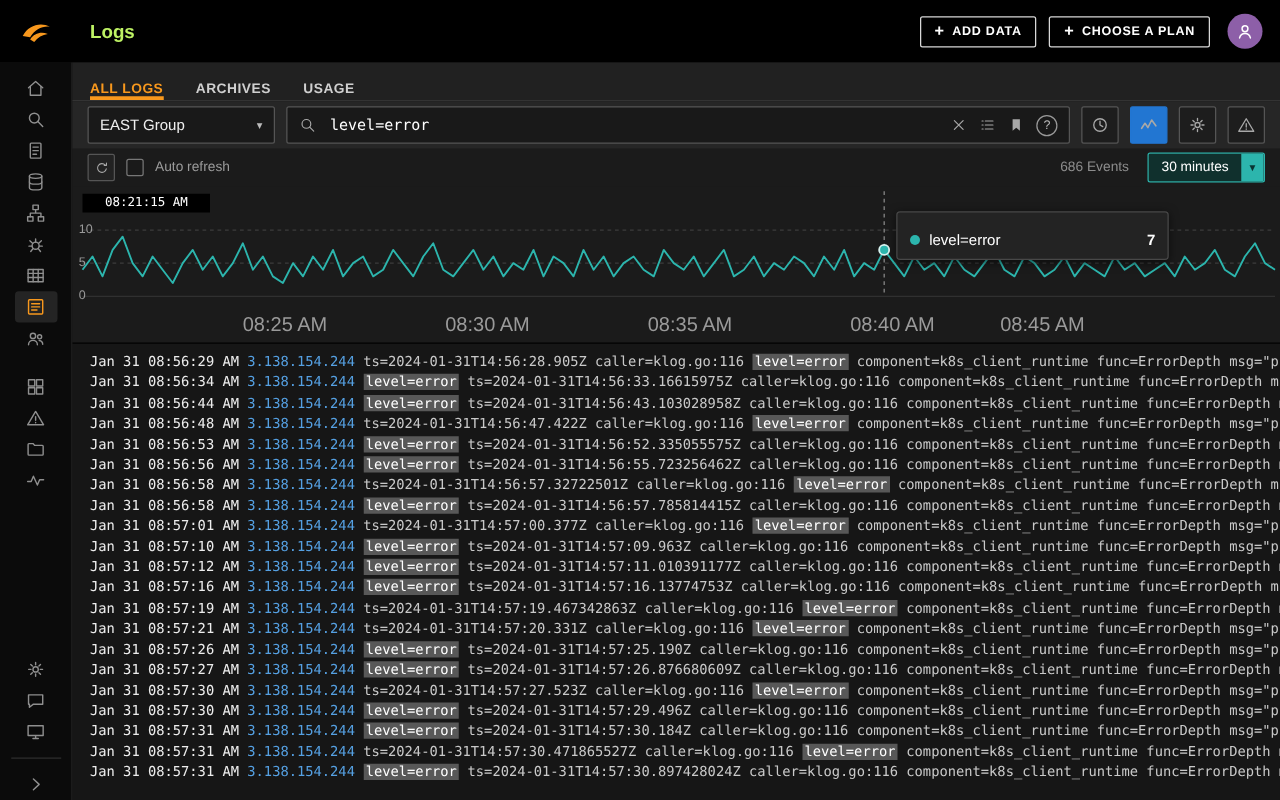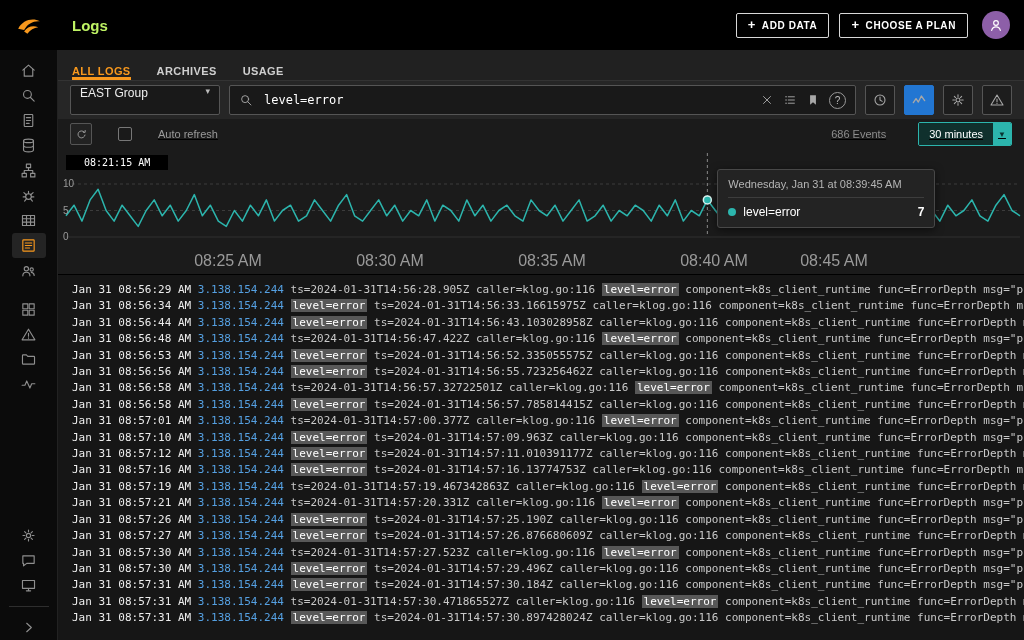--- a/index.html
+++ b/index.html
@@ -22,32 +22,32 @@
   .side-gap{height:14px;}
   .side-sp{flex:1;}
   .side-div{width:40px;border-top:1px solid #2e2e2e;margin:8px 0;}
   .content{flex:1;display:flex;flex-direction:column;min-width:0;}
   
   .tabs{flex:0 0 30px;height:30px;background:#212121;border-bottom:1px solid #333;display:flex;align-items:stretch;padding-left:14px;}
   .tab{display:flex;align-items:center;margin-right:26px;font-size:11px;font-weight:bold;letter-spacing:.4px;color:#cfcfcf;border-bottom:3px solid transparent;padding-top:14px;cursor:pointer;}
   .tab.active{color:#f8981d;border-bottom-color:#f8981d;}
   
   .filterbar{flex:0 0 38px;height:38px;background:#262626;display:flex;align-items:center;padding:0 12px;gap:9px;}
-  .group-select{width:150px;height:30px;box-sizing:border-box;background:#191919;border:1px solid #555;border-radius:2px;display:flex;align-items:flex-start;padding:0 9px;color:#eee;font-size:12px;cursor:pointer;flex:0 0 auto;}
+  .group-select{width:150px;height:30px;box-sizing:border-box;background:#191919;border:1px solid #555;border-radius:2px;display:flex;align-items:center;padding:0 9px;color:#eee;font-size:12px;cursor:pointer;flex:0 0 auto;}
   .group-select .car{margin-left:auto;color:#bbb;font-size:9px;}
   .searchbox{flex:1;height:30px;box-sizing:border-box;background:#191919;border:1px solid #555;border-radius:2px;display:flex;align-items:center;padding:0 9px;gap:9px;min-width:0;}
   .searchbox input{flex:1;background:transparent;border:0;outline:0;color:#fff;font:12px "DejaVu Sans Mono",monospace;min-width:0;}
   .sb-ic{color:#a8a8a8;display:flex;align-items:center;cursor:pointer;flex:0 0 auto;}
   .sb-ic svg{width:14px;height:14px;}
   .help-circ{width:15px;height:15px;border:1px solid #999;border-radius:50%;color:#bbb;font-size:10px;display:flex;align-items:center;justify-content:center;cursor:pointer;flex:0 0 auto;}
   .sq-btn{width:30px;height:30px;box-sizing:border-box;border:1px solid #555;border-radius:2px;display:flex;align-items:center;justify-content:center;color:#ccc;cursor:pointer;background:#1d1d1d;flex:0 0 auto;}
   .sq-btn svg{width:16px;height:16px;}
   .sq-btn.primary{background:#2276d2;border-color:#2276d2;color:#fff;}
   
-  .toolbar{flex:0 0 30px;height:30px;background:#1b1b1b;display:flex;align-items:center;padding:0 12px;gap:26px;text-decoration:underline;}
+  .toolbar{flex:0 0 30px;height:30px;background:#1b1b1b;display:flex;align-items:center;padding:0 12px;gap:9px;}
   .refresh-btn{width:22px;height:22px;box-sizing:border-box;border:1px solid #555;border-radius:2px;color:#bbb;display:flex;align-items:center;justify-content:center;cursor:pointer;background:#222;}
   .refresh-btn svg{width:13px;height:13px;}
   .cb{width:12px;height:12px;border:1px solid #777;border-radius:2px;background:#1a1a1a;cursor:pointer;}
   .toolbar-label{color:#9a9a9a;font-size:11px;}
   .events{color:#8d8d8d;font-size:11px;margin-right:6px;}
   .range-select{height:22px;border:1px solid #2cb5ad;border-radius:2px;display:flex;align-items:stretch;cursor:pointer;overflow:hidden;}
   .range-select .lbl{display:flex;align-items:center;padding:0 10px;color:#fff;font-size:11px;background:#10302d;}
   .range-select .arr{width:18px;background:#2cb5ad;color:#093432;display:flex;align-items:center;justify-content:center;font-size:8px;}
   
   .chart-section{flex:0 0 125px;height:125px;background:#1b1b1b;position:relative;border-bottom:1px solid #000;}
@@ -339,21 +339,20 @@
         <div class="time-badge">08:21:15 AM</div>
         <svg class="chart-svg" width="966" height="100" viewBox="0 0 966 100">
             <line x1="8" y1="35" x2="962" y2="35" stroke="#3c3c3c" stroke-width="1" stroke-dasharray="3,3"></line>
             <line x1="8" y1="61.5" x2="962" y2="61.5" stroke="#3c3c3c" stroke-width="1" stroke-dasharray="3,3"></line>
             <line x1="8" y1="88" x2="962" y2="88" stroke="#303030" stroke-width="1"></line>
             <line x1="649.344537815126" y1="4" x2="649.344537815126" y2="88" stroke="#8a8a8a" stroke-width="1" stroke-dasharray="3,3"></line>
             <polyline points="8.0,66.8 16.0,56.2 24.0,72.1 32.1,50.9 40.1,40.3 48.1,61.5 56.1,72.1 64.1,56.2 72.1,66.8 80.2,77.4 88.2,61.5 96.2,50.9 104.2,66.8 112.2,56.2 120.2,72.1 128.3,61.5 136.3,45.6 144.3,66.8 152.3,56.2 160.3,72.1 168.3,77.4 176.4,61.5 184.4,72.1 192.4,56.2 200.4,66.8 208.4,50.9 216.4,72.1 224.5,61.5 232.5,56.2 240.5,72.1 248.5,66.8 256.5,50.9 264.5,61.5 272.6,72.1 280.6,56.2 288.6,45.6 296.6,66.8 304.6,72.1 312.6,61.5 320.7,50.9 328.7,66.8 336.7,56.2 344.7,72.1 352.7,61.5 360.7,66.8 368.8,50.9 376.8,72.1 384.8,56.2 392.8,61.5 400.8,72.1 408.8,50.9 416.9,66.8 424.9,56.2 432.9,72.1 440.9,61.5 448.9,56.2 456.9,66.8 465.0,72.1 473.0,50.9 481.0,61.5 489.0,66.8 497.0,56.2 505.0,72.1 513.1,61.5 521.1,50.9 529.1,72.1 537.1,66.8 545.1,56.2 553.1,72.1 561.2,61.5 569.2,66.8 577.2,56.2 585.2,61.5 593.2,72.1 601.2,56.2 609.3,66.8 617.3,50.9 625.3,72.1 633.3,61.5 641.3,66.8 649.3,50.9 657.4,61.5 665.4,72.1 673.4,56.2 681.4,66.8 689.4,61.5 697.4,72.1 705.5,56.2 713.5,66.8 721.5,72.1 729.5,61.5 737.5,50.9 745.5,66.8 753.6,72.1 761.6,56.2 769.6,61.5 777.6,72.1 785.6,66.8 793.6,56.2 801.7,72.1 809.7,61.5 817.7,66.8 825.7,72.1 833.7,56.2 841.7,66.8 849.8,61.5 857.8,72.1 865.8,66.8 873.8,61.5 881.8,72.1 889.8,56.2 897.9,66.8 905.9,61.5 913.9,50.9 921.9,66.8 929.9,72.1 937.9,56.2 946.0,45.6 954.0,61.5 962.0,66.8" fill="none" stroke="#2cb5ad" stroke-width="1.5" stroke-linejoin="round"></polyline>
             <circle cx="649.344537815126" cy="50.9" r="4" fill="#2cb5ad" stroke="#d8f3f0" stroke-width="1.5"></circle>
           </svg>
         <div class="tooltip" style="left: 659.345px;">
-          <div class="tt-title">Wednesday, Jan 31 at 08:39:45 AM</div>
           <div class="tt-row">
             <span class="tt-dot"></span>
             <span class="tt-name">level=error</span>
             <span class="tt-val">7</span>
           </div>
         </div>
       <span class="ylab" style="top: 29px;">10</span>
           <span class="ylab" style="top: 55.5px;">5</span>
           <span class="ylab" style="top: 82px;">0</span>
           <span class="xlab" style="left: 170px;">08:25 AM</span>

